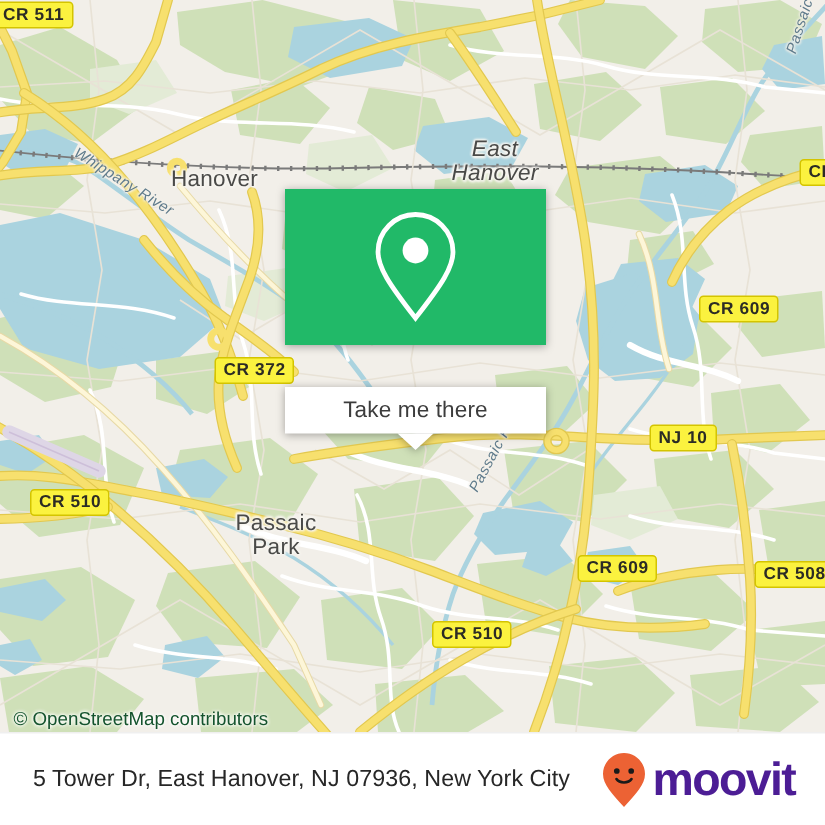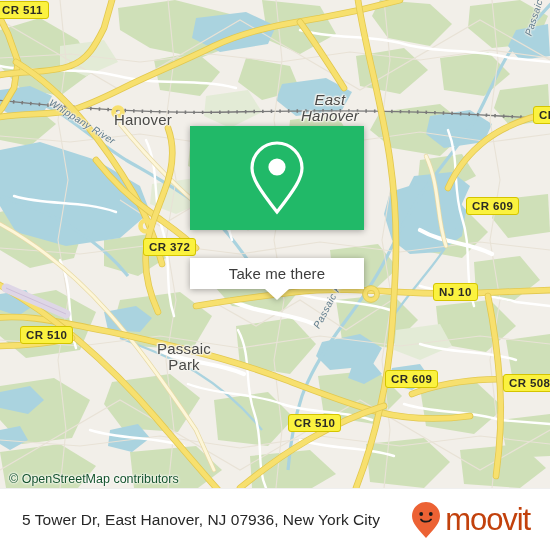--- a/index.html
+++ b/index.html
@@ -112,22 +112,22 @@
     transform: translateY(-50%);
     font-size: 15.5px; color: #272727;
     letter-spacing: .05px; white-space: nowrap;
   }
   .brand {
     position: absolute; right: 20px; top: 50%;
     transform: translateY(-50%);
     display: flex; align-items: center; gap: 4px;
   }
   .brand-word {
-    font-size: 31px; color: #c2410c; letter-spacing: -1.1px;
-    font-weight: 400; line-height: 30px;
+    font-size: 31px; color: #4c1d95; letter-spacing: -1.1px;
+    font-weight: 700; line-height: 30px;
   }
 </style>
 </head>
 <body>
 
 <div id="app">
 
   <div class="map">
 
     <svg class="map-svg" width="550" height="488" viewBox="0 0 550 488">

